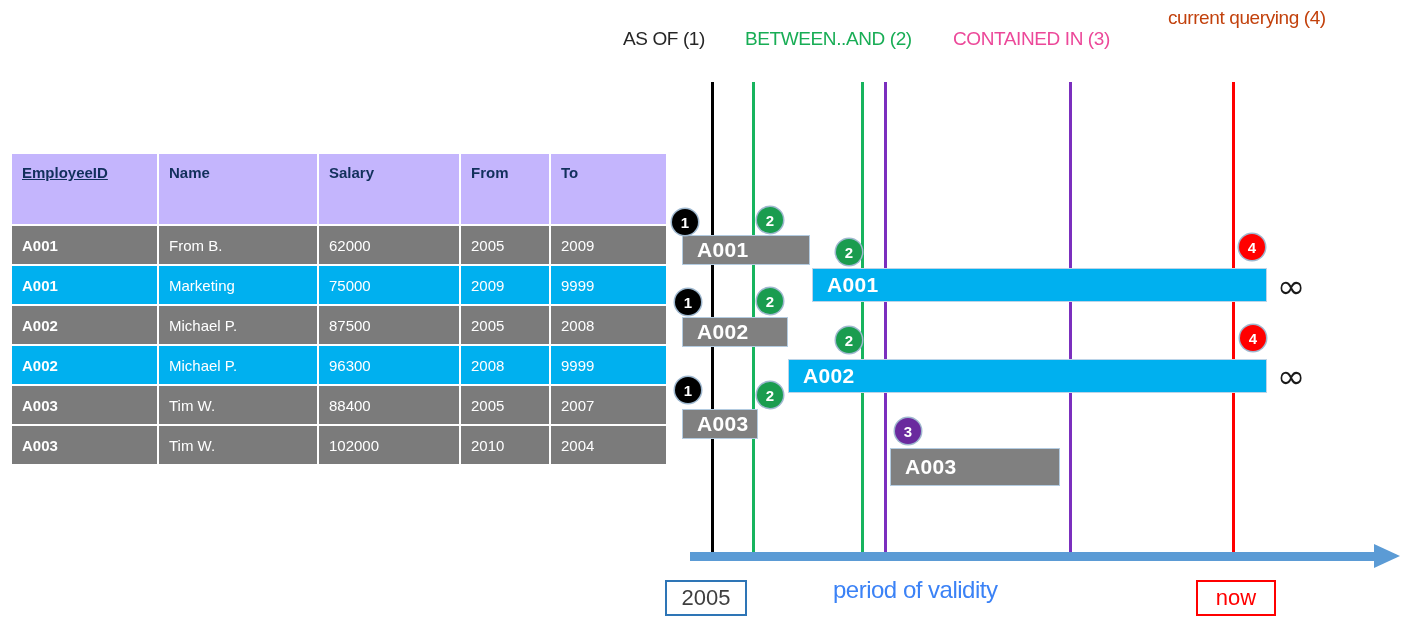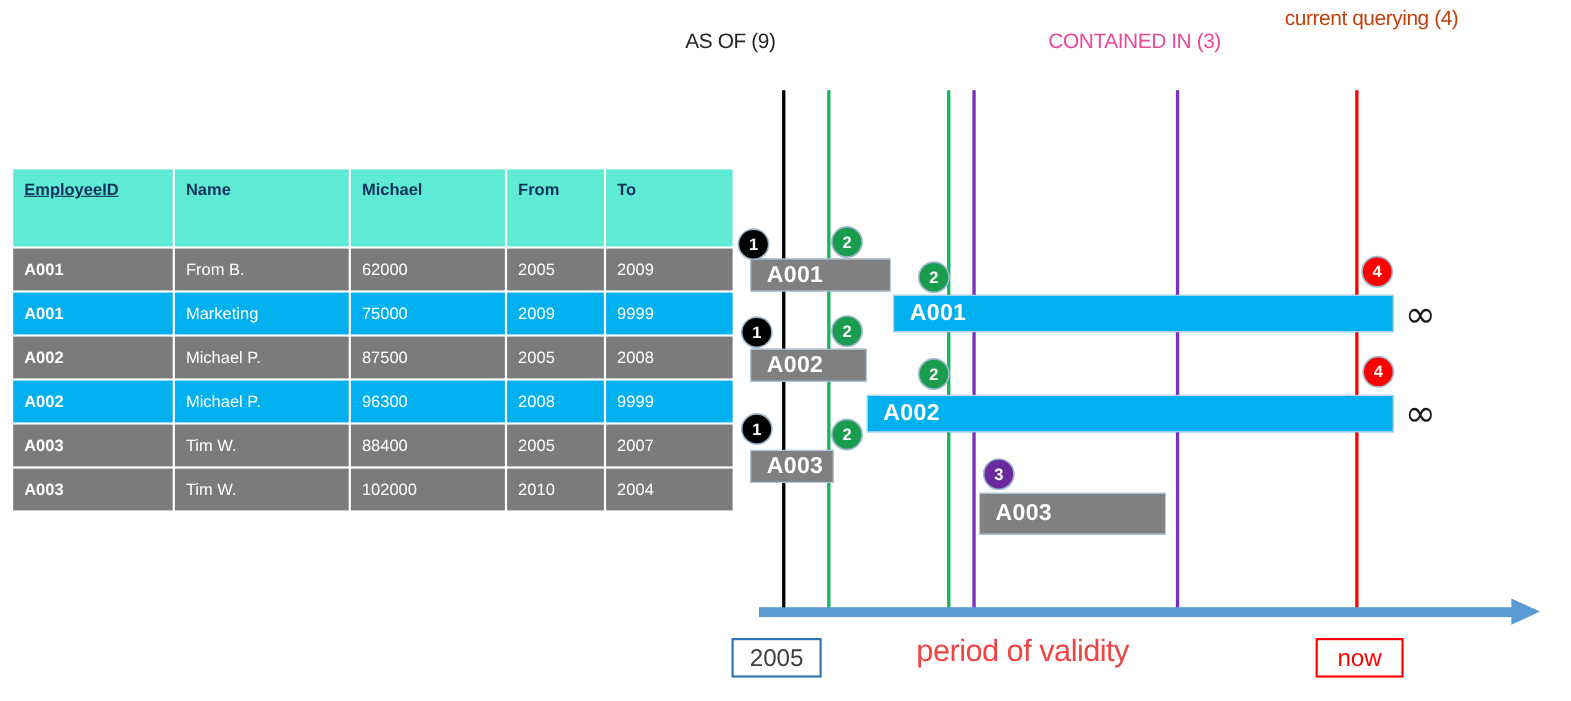--- a/index.html
+++ b/index.html
@@ -28,21 +28,21 @@
   }
   #emp-table th, #emp-table td {
     font-size: 15px;
     padding: 8px 0 8px 10px;
     text-align: left;
     vertical-align: middle;
     white-space: nowrap;
     overflow: hidden;
   }
   #emp-table th {
-    background: #5eead4;
+    background: #c4b5fd;
     color: #12305c;
     font-weight: bold;
     height: 52px;
     vertical-align: top;
     padding-top: 10px;
   }
   #emp-table th .hdr-underline {
     text-decoration: underline;
   }
   #emp-table td {
@@ -156,34 +156,34 @@
   }
   #box-now {
     left: 1196px; top: 580px;
     width: 80px; height: 36px;
     border: 2px solid #ff0000;
     color: #ff0000;
   }
   #axis-title {
     position: absolute;
     left: 833px; top: 576px;
-    font-size: 28px;
-    color: #ef4444;
+    font-size: 24px;
+    color: #3b82f6;
     letter-spacing: -0.5px;
   }
 </style>
 </head>
 <body>
 
 <table id="emp-table">
   <thead>
     <tr>
       <th class="c-id"><span class="hdr-underline">EmployeeID</span></th>
       <th class="c-name"><span>Name</span></th>
-      <th class="c-sal"><span>Michael</span></th>
+      <th class="c-sal"><span>Salary</span></th>
       <th class="c-from"><span>From</span></th>
       <th class="c-to"><span>To</span></th>
     </tr>
   </thead>
   <tbody id="emp-tbody">
       <tr class="row-gray">
         <td class="c-id col-id">A001</td>
         <td class="c-name">From  B.</td>
         <td class="c-sal">62000</td>
         <td class="c-from">2005</td>
@@ -222,21 +222,22 @@
         <td class="c-name">Tim W.</td>
         <td class="c-sal">102000</td>
         <td class="c-from">2010</td>
         <td class="c-to">2004</td>
       </tr>
     </tbody>
 </table>
 
 <div id="diagram">
 
-  <div class="legend" id="legend-asof">AS OF (9)</div>
+  <div class="legend" id="legend-asof">AS OF (1)</div>
+  <div class="legend" id="legend-between">BETWEEN..AND (2)</div>
   <div class="legend" id="legend-contained">CONTAINED IN (3)</div>
   <div class="legend" id="legend-current">
     <div>current querying (4)</div>
   </div>
 
   <div id="vlines-layer">
       <div class="vline" style="left: 711px; top: 82px; height: 478px; background: rgb(0, 0, 0);"></div>
       <div class="vline" style="left: 752px; top: 82px; height: 478px; background: rgb(23, 180, 94);"></div>
       <div class="vline" style="left: 861px; top: 82px; height: 478px; background: rgb(23, 180, 94);"></div>
       <div class="vline" style="left: 884px; top: 82px; height: 478px; background: rgb(123, 47, 190);"></div>

